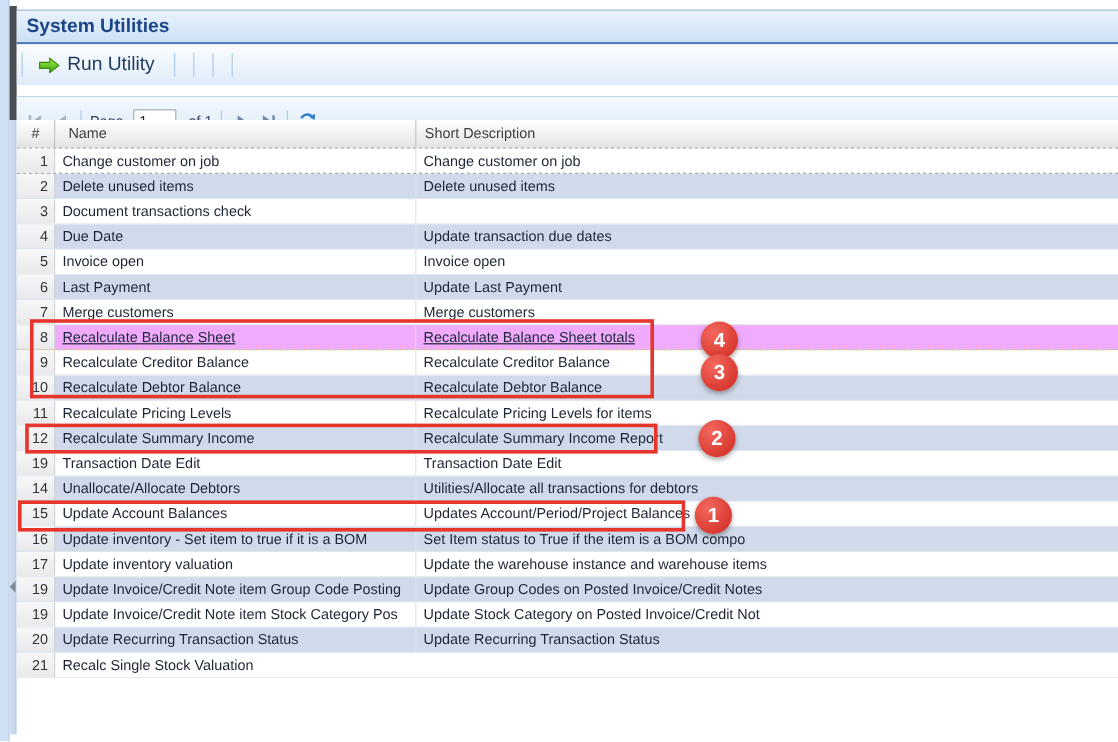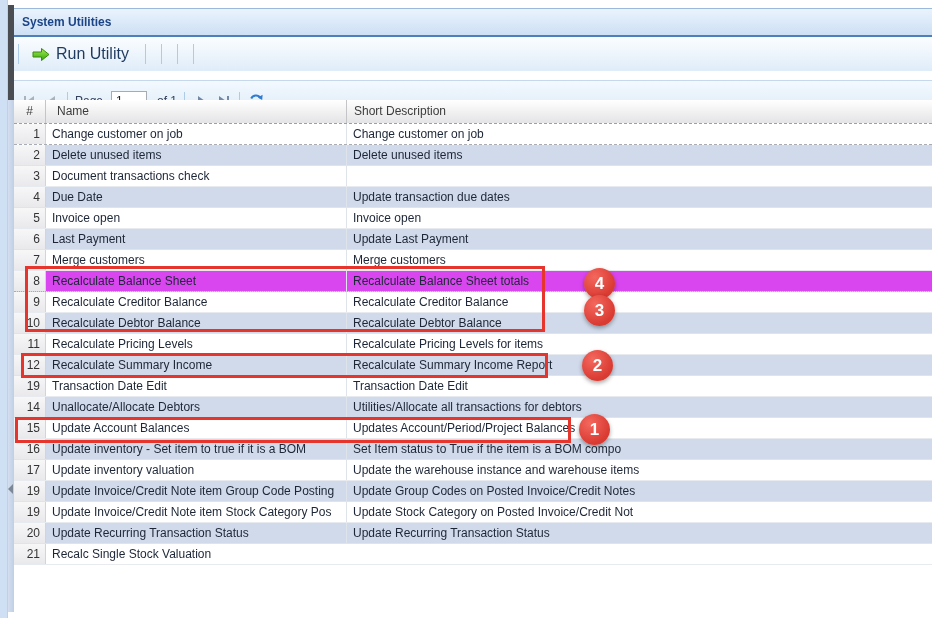--- a/index.html
+++ b/index.html
@@ -17,21 +17,21 @@
               border-top:5px solid transparent; border-bottom:5px solid transparent;
               border-right:5px solid #7e8796; }
 
   
   .window { position:absolute; left:14px; top:8px; width:918px; height:610px; background:#fff; }
 
   .titlebar { position:absolute; left:0; top:0; width:100%; height:29px;
               background:linear-gradient(to bottom,#eaf3fd,#cde0f4);
               border-top:1px solid #9ab9dd; border-bottom:2px solid #4d7fba;
               line-height:27px; padding-left:8px;
-              font-size:12px; font-weight:bold; color:#1c4587; }
+              font-size:16px; font-weight:bold; color:#1c4587; }
 
   .toolbar { position:absolute; left:0; top:29px; width:100%; height:34px;
              background:linear-gradient(to bottom,#fbfdff,#dfecf9);
              display:flex; align-items:center; }
   .tb-sep { width:1px; height:20px; background:#aecbe8; margin:0 4px; }
   .run-btn { display:flex; align-items:center; gap:5px; padding:3px 8px 3px 6px;
              margin-left:2px; cursor:default; border-radius:2px; }
   .run-btn span { font-size:16px; color:#1e3a5f; }
   .tb-seps { display:flex; gap:7px; margin-left:4px; }
 
@@ -59,21 +59,21 @@
   .row { display:flex; height:21px; font-size:12px; color:#1d2636;
          border-bottom:1px solid #e7eaef; background:#fff; }
   .row.alt { background:#d0daea; border-bottom:1px solid #dde4ee; }
   .row.first { border-bottom:1px dashed #a8adb5; }
   .row .num { width:32px; background:linear-gradient(to bottom,#f7f7f8,#e9e9ec);
               border-right:1px solid #d4d4d8; text-align:right; padding-right:5px;
               line-height:20px; color:#333; }
   .row .name { width:301px; border-right:1px solid #dfe3ea; line-height:20px;
                padding-left:6px; white-space:nowrap; overflow:hidden; }
   .row .desc { flex:1; line-height:20px; padding-left:6px; white-space:nowrap; overflow:hidden; }
-  .row.selected .name, .row.selected .desc { background:#d946ef; }
+  .row.selected .name, .row.selected .desc { background:#f0abfc;text-decoration:underline; }
   .row.selected { border-bottom:1px dotted #d8a83e;
                   box-shadow:inset 0 1px 0 0 rgba(255,225,160,.9); }
 
   
   .ann-box { position:absolute; border:3px solid #E5352C; z-index:50; pointer-events:none; }
   .box-a { left:25px; top:266px; width:520px; height:66px; }
   .box-b { left:21px; top:353px; width:527px; height:25px; }
   .box-c { left:15px; top:417px; width:556px; height:26px; }
   .badge { position:absolute; width:31px; height:31px; border-radius:50%; z-index:60;
            background:radial-gradient(circle at 35% 30%,#f4685e,#d93a31 70%);

